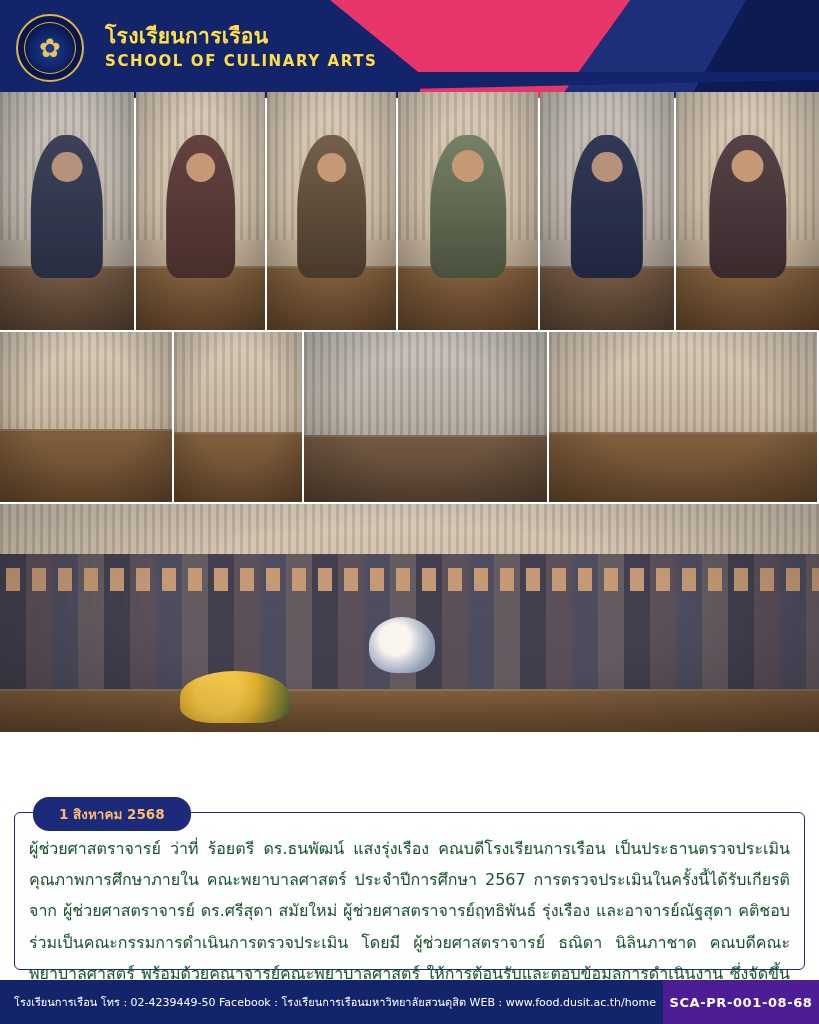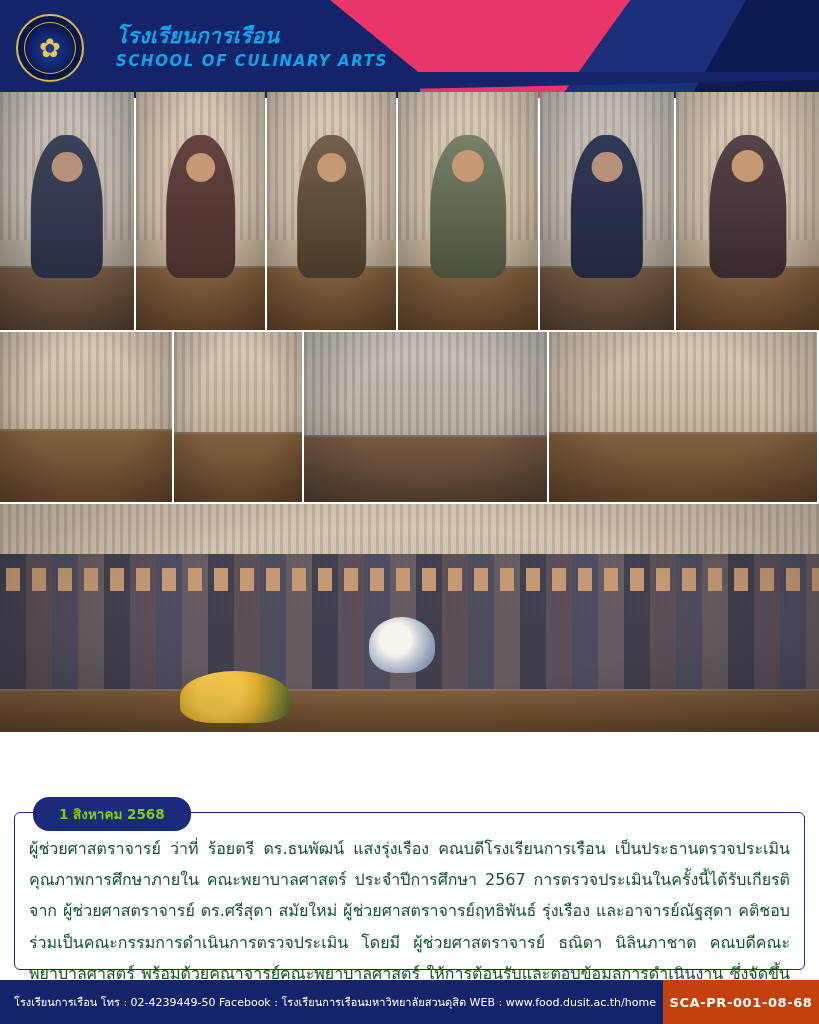--- a/index.html
+++ b/index.html
@@ -85,23 +85,22 @@
   .logo-glyph {
     position: absolute;
     top: 50%; left: 50%;
     transform: translate(-50%, -50%);
     color: #e8c75a;
     font-size: 26px;
     font-family: "DejaVu Serif", serif;
   }
   .hdr-titles {
     position: absolute;
-    top: 25px; left: 116px;
-    color: #0ea5e9;
-    font-style: italic;
+    top: 25px; left: 105px;
+    color: #fde047;
   }
   .hdr-title-th {
     font-size: 21px;
     font-weight: bold;
     letter-spacing: .3px;
     line-height: 1.1;
   }
   .hdr-title-en {
     font-size: 15px;
     font-weight: bold;
@@ -224,21 +223,21 @@
     width: 791px;
     height: 158px;
     border: 1.5px solid #1c2a7a;
     border-radius: 6px;
     box-sizing: border-box;
   }
   .date-badge {
     position: absolute;
     top: -16px; left: 18px;
     background: #1c2a7a;
-    color: #84cc16;
+    color: #fdba74;
     font-size: 13.5px;
     font-weight: bold;
     padding: 6px 26px;
     border-radius: 16px;
     white-space: nowrap;
   }
   .body-text {
     position: absolute;
     top: 20px; left: 14px; right: 14px;
     color: #14532d;
@@ -261,21 +260,21 @@
     position: absolute;
     top: 50%; left: 14px;
     transform: translateY(-50%);
     font-size: 11px;
     white-space: nowrap;
   }
   .footer-code-box {
     position: absolute;
     top: 0; right: 0;
     width: 156px; height: 44px;
-    background: #c2410c;
+    background: #4c1d95;
     display: flex;
     align-items: center;
     justify-content: center;
   }
   .footer-code {
     color: #ffffff;
     font-size: 13px;
     font-weight: bold;
     letter-spacing: .6px;
   }

